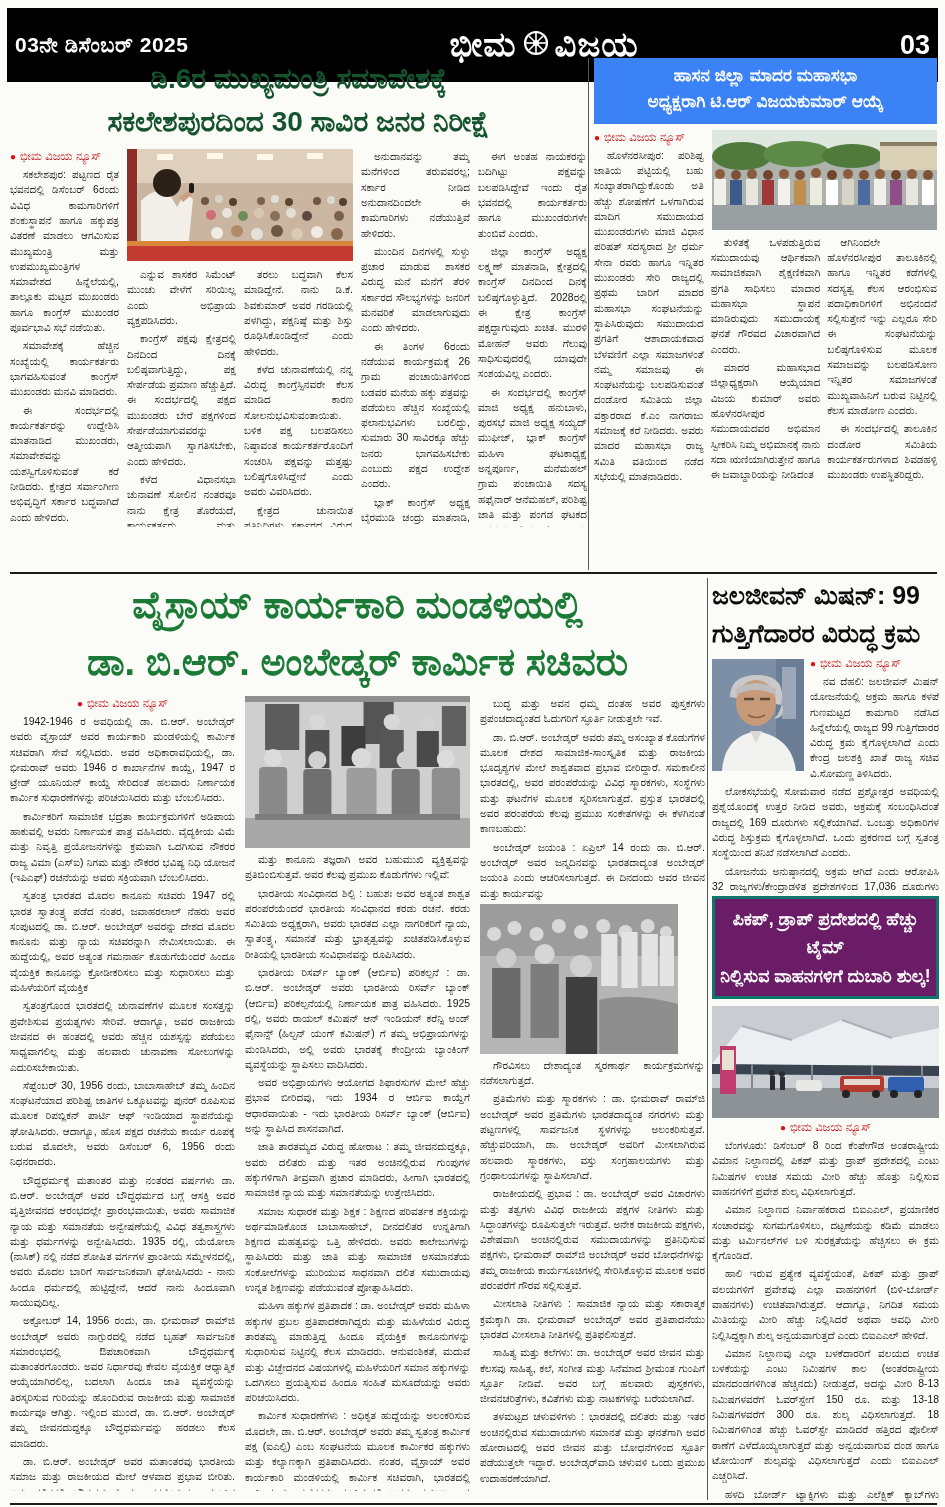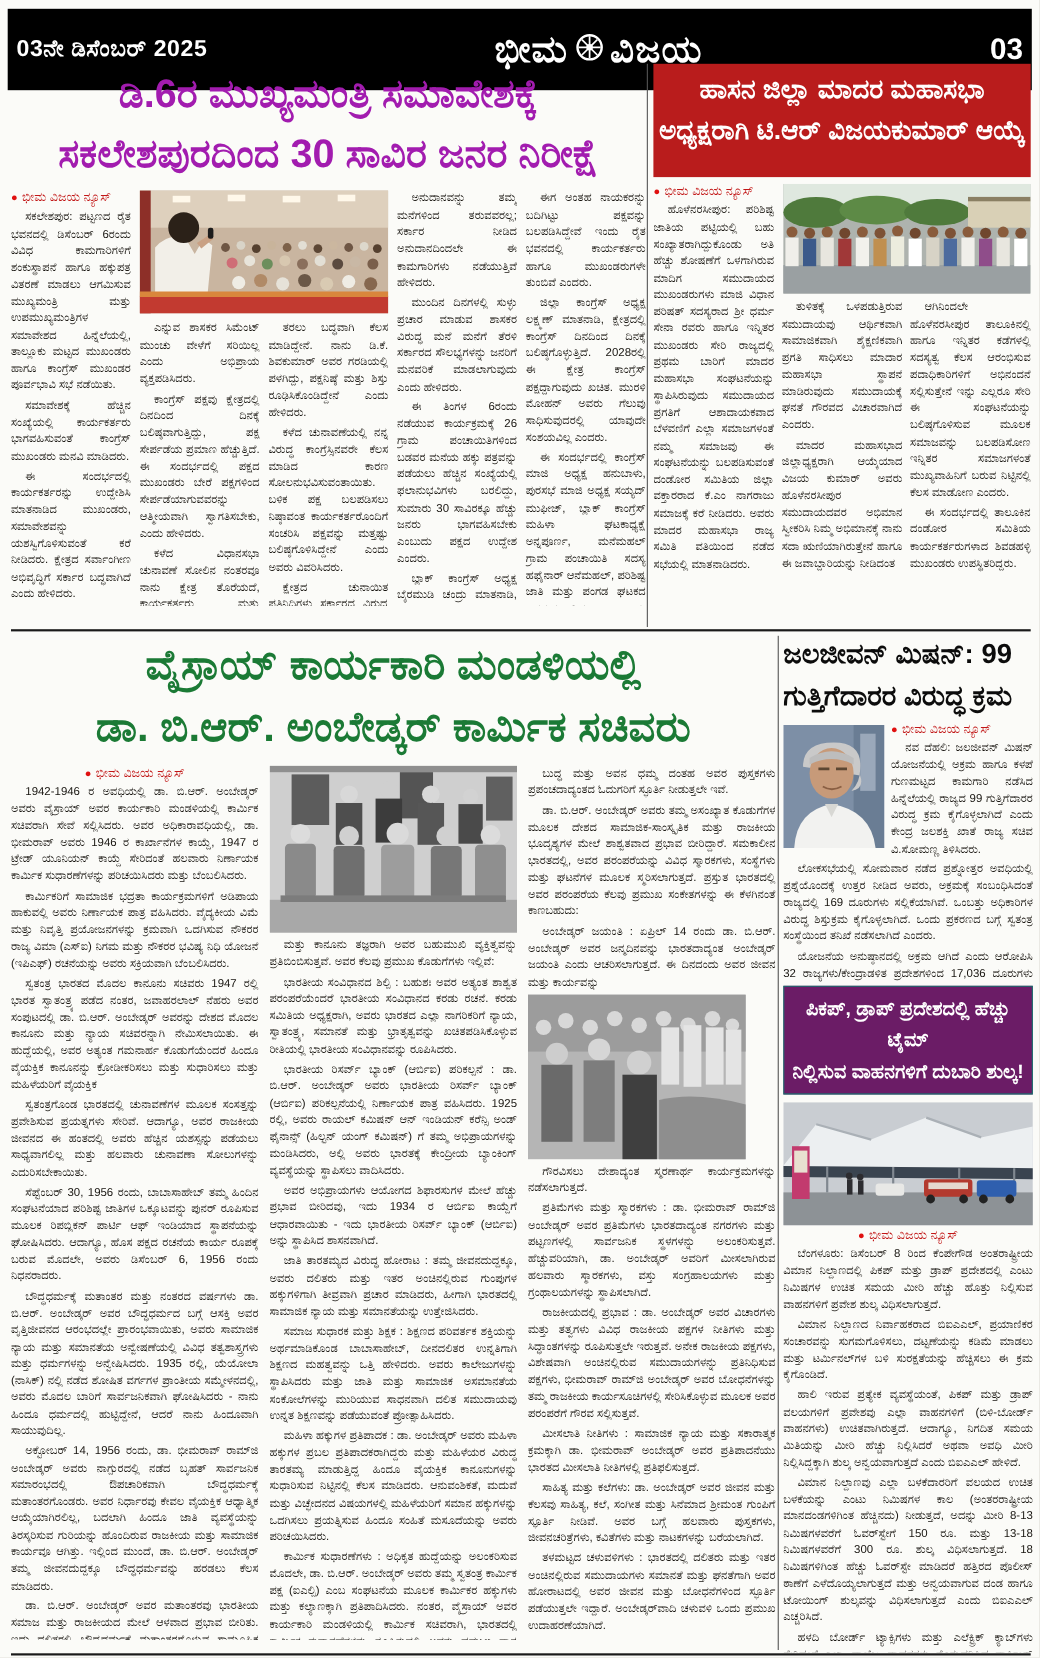--- a/index.html
+++ b/index.html
@@ -12,47 +12,47 @@
   .masthead{display:flex;align-items:flex-start;gap:6px;font-size:34px;font-weight:bold;letter-spacing:1px;}
   .pagenum{font-size:27px;font-weight:bold;}
   
   p.b{font-size:10.4px;line-height:1.47;margin:0 0 3px;text-indent:13px;text-align:justify;}
   .byline{color:#c21717;font-weight:normal;font-size:11.5px;margin:1px 0 4px;white-space:nowrap;}
   .byline .dot{color:#e01010;font-size:10px;margin-right:4px;}
   .cols{display:flex;}
   .col{flex:1 1 0;overflow:hidden;min-width:0;}
   
   #art-cm{position:absolute;top:58px;left:10px;width:577px;height:512px;}
-  .hl-red{color:#a21caf;font-weight:bold;text-align:center;font-size:36px;line-height:1.52;margin-bottom:6px;}
+  .hl-red{color:#14532d;font-weight:bold;text-align:center;font-size:28px;line-height:1.52;margin-bottom:6px;}
   .cm-body{position:relative;height:378px;overflow:hidden;}
   .cm-body .cols{gap:8px;height:100%;}
   .cm-photo{position:absolute;left:117px;top:0;width:226px;height:112px;}
   .sp-cm{height:118px;}
   
   #art-hassan{position:absolute;top:58px;left:594px;width:343px;height:512px;}
-  .box-blue{background:#b91c1c;color:#fff;font-weight:bold;text-align:center;font-size:24px;
-            line-height:1.55;padding:5px 2px 24px;margin-bottom:6px;}
+  .box-blue{background:#3b82f6;color:#fff;font-weight:bold;text-align:center;font-size:17px;
+            line-height:1.55;padding:5px 2px 8px;margin-bottom:6px;}
   .ha-body{position:relative;height:424px;overflow:hidden;}
   .ha-body .cols{gap:7px;height:100%;}
   .ha-photo{position:absolute;right:0;top:0;width:225px;height:100px;}
   .sp-ha{height:105px;}
   
   #art-amb{position:absolute;top:577px;left:10px;width:695px;height:925px;}
   .hl-green{color:#1b7a35;font-weight:bold;text-align:center;font-size:38px;line-height:1.5;margin-bottom:5px;}
   .amb-body{height:795px;overflow:hidden;}
   .amb-body .cols{gap:10px;height:100%;}
   .amb-img1{width:100%;height:152px;margin-bottom:4px;}
   .amb-img2{width:88%;height:150px;margin:3px 0 4px;}
   .amb-byline{text-align:center;}
   
   #art-jal{position:absolute;top:577px;left:712px;width:227px;height:316px;overflow:hidden;}
   .hl-jal{color:#0c0c0c;font-weight:bold;font-size:25px;line-height:1.5;margin-bottom:5px;}
   .jal-photo{float:left;width:92px;height:112px;margin:2px 6px 2px 0;}
   #art-air{position:absolute;top:896px;left:712px;width:227px;height:606px;overflow:hidden;}
-  .box-purple{background:#6b1c66;border:1px solid #0f766e;color:#fff;font-weight:bold;text-align:center;
+  .box-purple{background:#6b1c66;border:3px solid #0f766e;color:#fff;font-weight:bold;text-align:center;
               font-size:17.5px;line-height:1.62;padding:6px 3px;}
   .air-photo{width:227px;height:112px;margin:7px 0 3px;}
   .air-byline{text-align:center;}
   
   .vrule,.hrule{position:absolute;background:#555;}
   #vr1{left:588px;top:58px;width:1px;height:512px;}
   #vr2{left:707px;top:578px;width:1px;height:922px;}
   #hr1{left:10px;top:572px;width:927px;height:2px;background:#1a1a1a;}
   #hr2{left:10px;top:1503px;width:927px;height:2px;background:#1a1a1a;}
   .ph{display:block;width:100%;height:100%;}

